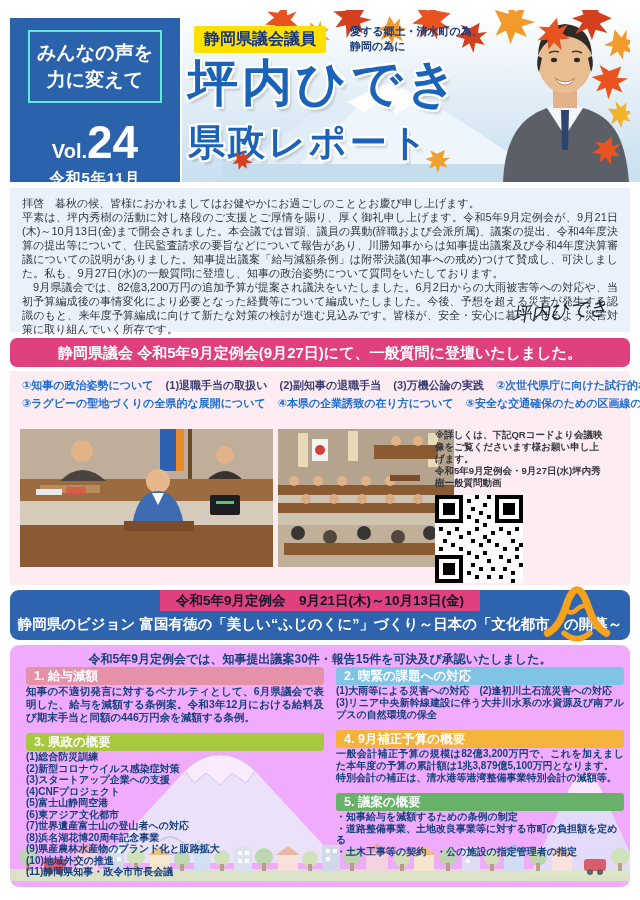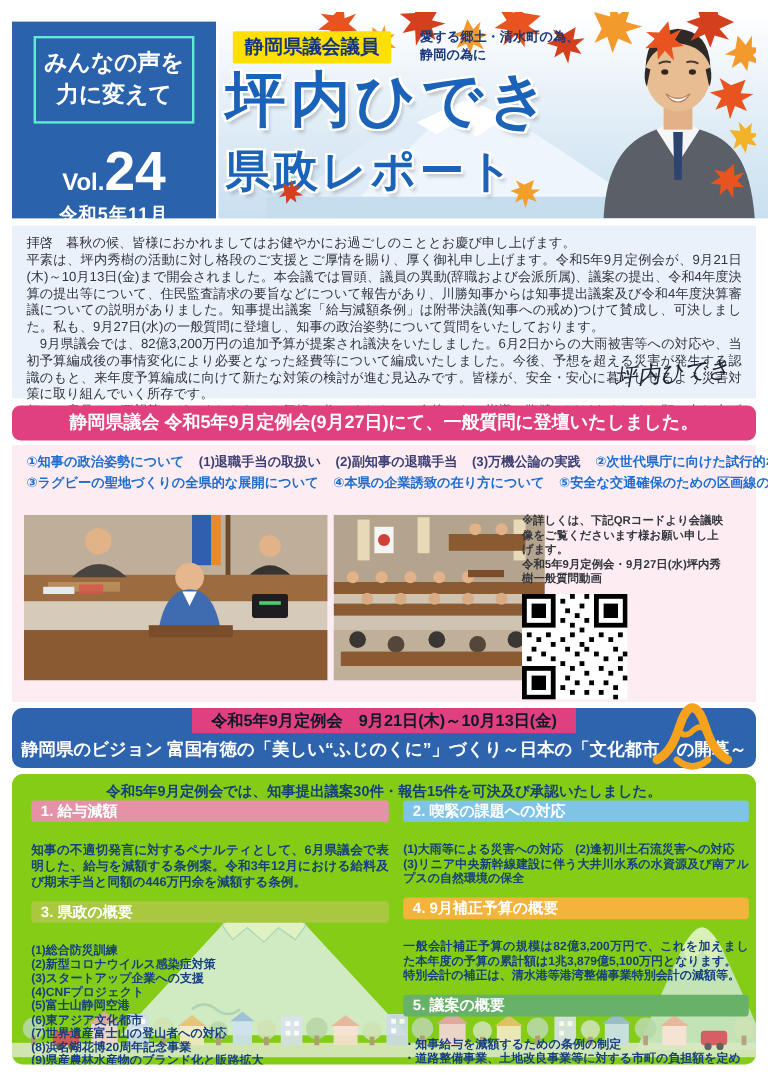--- a/index.html
+++ b/index.html
@@ -46,26 +46,26 @@
   .qrnote{font-size:9.5px;font-weight:bold;color:#33363d;line-height:12px;}
   .qrcode{margin-top:6px;}
 
   
   .ribbon{position:absolute;left:10px;top:590px;width:620px;height:50px;background:#2e63ae;border-radius:9px;}
   .session-badge{position:absolute;left:50%;top:0;transform:translateX(-50%);background:#e0417e;color:#0f172a;font-size:13.5px;font-weight:bold;line-height:21px;height:21px;padding:0 16px;white-space:nowrap;}
   .vision{position:absolute;left:0;width:100%;top:25px;text-align:center;color:#fff;font-size:14.5px;font-weight:bold;white-space:nowrap;}
   .fuji-mark{position:absolute;right:16px;top:-14px;z-index:5;}
 
   
-  .summary{position:absolute;left:10px;top:645px;width:620px;height:242px;background:#84cc16;border-radius:9px;overflow:hidden;}
+  .summary{position:absolute;left:10px;top:645px;width:620px;height:242px;background:#f0abfc;border-radius:9px;overflow:hidden;}
   .summary-intro{position:relative;z-index:2;text-align:center;margin-top:6px;font-size:12px;font-weight:bold;color:#16407d;}
   .col{position:absolute;top:22px;z-index:2;}
   .col-left{left:16px;width:298px;}
   .col-right{left:326px;width:288px;}
-  .sec-h{height:18px;line-height:18px;border-radius:3px;color:#fff;font-size:12.5px;font-weight:bold;padding:0 8px;margin-bottom:18px;}
+  .sec-h{height:18px;line-height:18px;border-radius:3px;color:#fff;font-size:12.5px;font-weight:bold;padding:0 8px;margin-bottom:0;}
   .h-pink{background:#e592a9;}
   .h-blue{background:#7fc4e4;}
   .h-green{background:#a8c840;}
   .h-yellow{background:#f4b43c;}
   .h-green2{background:#67b169;}
   .sec-body{font-size:10.5px;font-weight:bold;color:#16407d;line-height:13px;text-align:justify;}
   .sec-body-sm{font-size:10px;font-weight:bold;color:#16407d;line-height:12px;text-align:justify;}
   .sec-gap{margin-bottom:9px;}
   .list div{font-size:10px;font-weight:bold;color:#16407d;line-height:11.5px;}
   .decor{position:absolute;z-index:0;}

